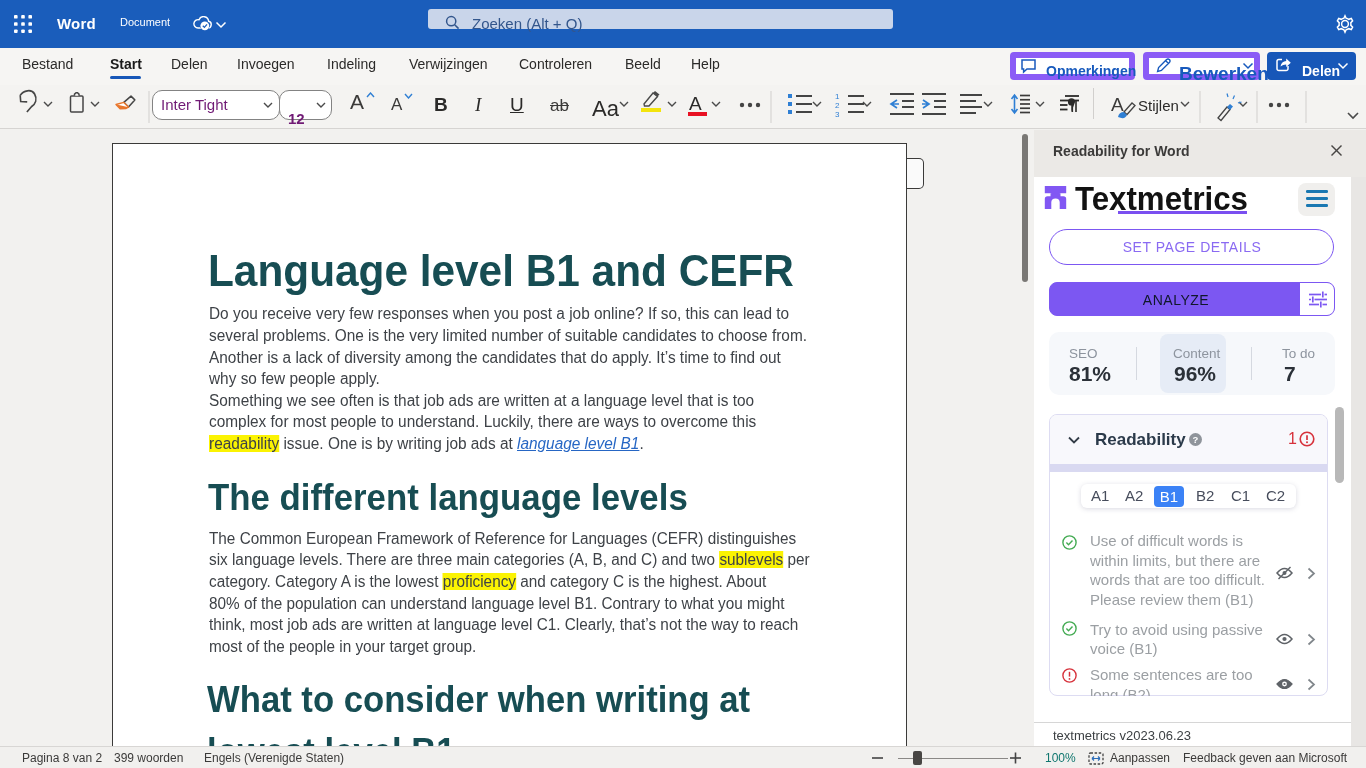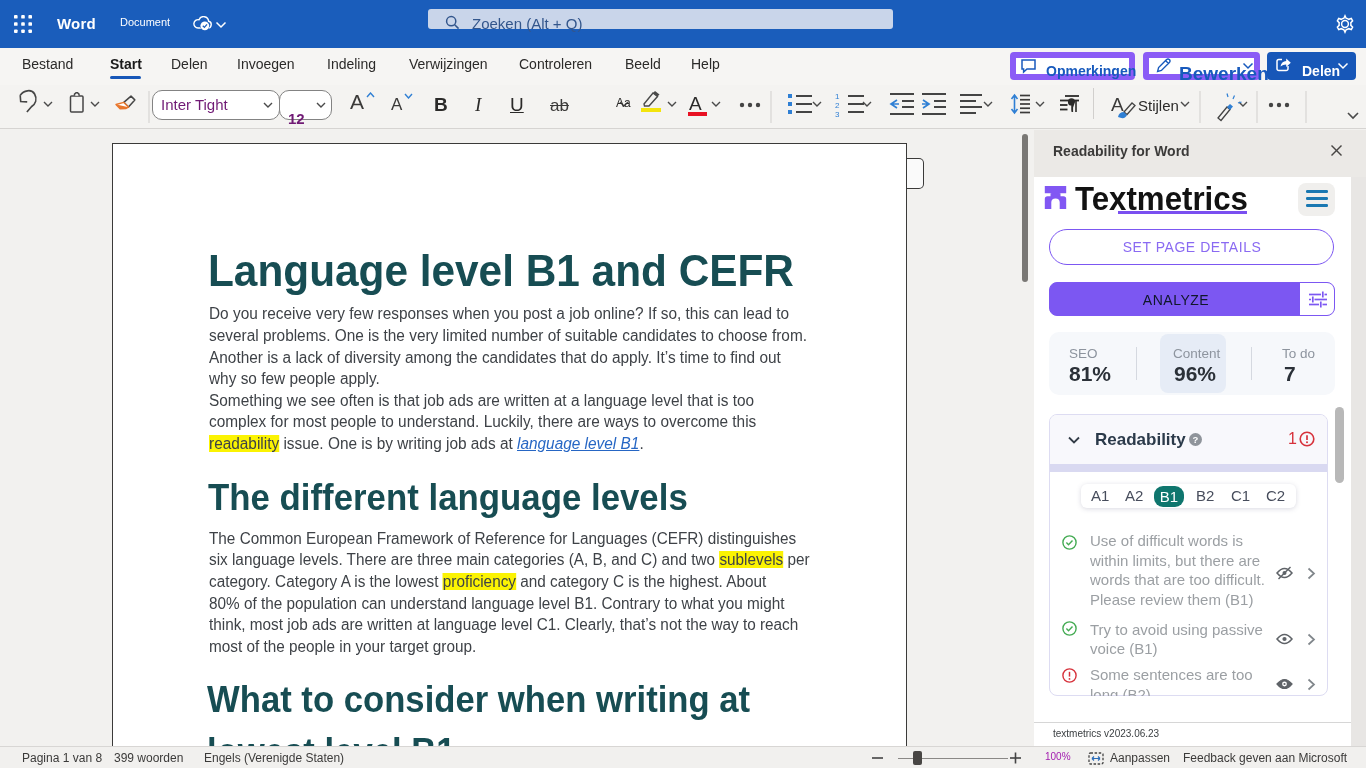--- a/index.html
+++ b/index.html
@@ -35,21 +35,21 @@
   .hl { background:#fbf303; }
   a.doclink { color:#2666c4; font-style:italic; text-decoration:underline; }
   
   #cscroll { position:absolute; left:1022px; top:4px; width:6px; height:148px; background:#7a7875; border-radius:3px; }
   
   #panehead { position:absolute; left:1034px; top:130px; width:332px; height:47px; background:#ebe9e6; }
   #panehead .t { position:absolute; left:19px; top:13px; font-size:14px; font-weight:bold; color:#3b3a39; }
   #panebody { position:absolute; left:1034px; top:177px; width:317px; height:545px; background:#fff; }
   #panegutter { position:absolute; left:1351px; top:177px; width:15px; height:569px; background:#e8e6e4; }
   #paneversion { position:absolute; left:1034px; top:722px; width:317px; height:24px; background:#fff; border-top:1px solid #d6d6d6; }
-  #paneversion span { position:absolute; left:19px; top:5px; font-size:10px; color:#3c4043; }
+  #paneversion span { position:absolute; left:19px; top:5px; font-size:13px; color:#3c4043; }
   #pscroll { position:absolute; left:1335px; top:407px; width:9px; height:76px; background:#b8b8b8; border-radius:4.5px; }
   
   #tmword { position:absolute; left:1075px; top:180px; font-size:33px; font-weight:bold; color:#121212; transform:scaleX(.946); transform-origin:left top; }
   #tmunder { position:absolute; left:1118px; top:211px; width:129px; height:2.6px; background:#7a4ff0; }
   #hamb { position:absolute; left:1298px; top:183px; width:37px; height:33px; background:#f0efed; border-radius:8px; }
   #hamb i { position:absolute; left:7.5px; width:22px; height:2.5px; background:#1a78b2; border-radius:1.2px; }
   #setpage { position:absolute; left:1049px; top:229px; width:285px; height:36px; border:1.5px solid #7c57f2; border-radius:18px;
      color:#8a6af2; font-size:14px; letter-spacing:0.55px; text-align:center; line-height:34px; text-indent:1px; }
   #analyze { position:absolute; left:1049px; top:282px; width:286px; height:34px; border:1px solid #7c57f2; border-radius:8px; background:#7c57f2; overflow:hidden; }
   #analyze .lbl { position:absolute; left:0; top:0; width:252px; height:34px; color:#0f172a; font-size:14px; letter-spacing:0.5px; text-align:center; line-height:34px; }
@@ -60,21 +60,21 @@
   .stdiv { position:absolute; width:1px; height:33px; background:#d5d9e0; top:15px; }
   #contentchip { position:absolute; left:111px; top:2px; width:66px; height:59px; background:#e6ecf6; border-radius:8px; }
   
   #rcard { position:absolute; left:1049px; top:414px; width:279px; height:281.5px; border:1px solid #dddcf2; border-radius:8px; background:#fff; overflow:hidden; }
   #rhead { position:absolute; left:0; top:0; width:277px; height:49px; background:#f8f8fc; }
   #rstrip { position:absolute; left:0; top:49px; width:277px; height:8px; background:#d9d9f1; }
   #rtitle { position:absolute; left:45px; top:15px; font-size:17px; font-weight:bold; color:#2b3a4a; }
   #rcount { position:absolute; left:238px; top:15px; font-size:16px; color:#d7323c; }
   #chips { position:absolute; left:1081px; top:484px; width:215px; height:24px; background:#fff; border-radius:6px; box-shadow:0 1px 5px rgba(80,80,120,.22); }
   .chip { position:absolute; top:3px; font-size:15px; color:#474d5c; }
-  #chipb1 { position:absolute; left:73px; top:1.5px; width:30px; height:21px; background:#0f766e; border-radius:9px; color:#fff; font-size:15px; text-align:center; line-height:21px; }
+  #chipb1 { position:absolute; left:73px; top:1.5px; width:30px; height:21px; background:#3b82f6; border-radius:4px; color:#fff; font-size:15px; text-align:center; line-height:21px; }
   .rowtxt { position:absolute; font-size:15px; line-height:19.7px; color:#9b9fa3; }
 </style>
 </head>
 <body>
   <div id="topbar">
     <svg id="waffle" width="19" height="19">
       <g fill="#fff">
         <rect x="0" y="0" width="3.6" height="3.6" rx="0.9"></rect>
         <rect x="7.2" y="0" width="3.6" height="3.6" rx="0.9"></rect>
         <rect x="14.4" y="0" width="3.6" height="3.6" rx="0.9"></rect>
@@ -269,21 +269,21 @@
     <path d="M1 5 l3.5-4 3.5 4" stroke="#2f7fd4" stroke-width="1.4" fill="none"></path>
   </svg>
   <div class="abs" style="left:391px; top:95px; font-size:17px; color:#3b3a39;">A</div>
   <svg class="abs" style="left:404px; top:93px;" width="9" height="6">
     <path d="M1 1 l3.5 4 3.5-4" stroke="#2f7fd4" stroke-width="1.4" fill="none"></path>
   </svg>
   <div class="abs" style="left:434px; top:94px; font-size:19px; font-weight:bold; color:#2b2a29;">B</div>
   <div class="abs" style="left:475px; top:94px; font-size:19px; font-style:italic; font-family:'Liberation Serif'; color:#2b2a29;">I</div>
   <div class="abs" style="left:510px; top:94px; font-size:19px; text-decoration:underline; color:#2b2a29;">U</div>
   <div class="abs" style="left:550px; top:96px; font-size:17px; text-decoration:line-through; color:#3b3a39;">ab</div>
-  <div class="abs" style="left:592px; top:96px; font-size:12px; color:#2b2a29;margin-left:24px;">Aa</div>
+  <div class="abs" style="left:592px; top:96px; font-size:22px; color:#2b2a29;">Aa</div>
   <svg class="abs" style="left:640px; top:90px;" width="22" height="17">
     <path d="M4 14 L13 3 l4.5 3.5 L9 16 l-4.5 0z" fill="none" stroke="#4a4a4a" stroke-width="1.4"></path>
     <path d="M13 3 l2-2 4.5 3.5 -2 2z" fill="#4a4a4a"></path>
   </svg>
   <div class="abs" style="left:641px; top:108px; width:20px; height:4px; background:#f3e40d;"></div>
   <div class="abs" style="left:689px; top:93px; font-size:19px; color:#2b2a29;">A</div>
   <div class="abs" style="left:688px; top:112px; width:19px; height:4px; background:#e81123;"></div>
   <div class="abs" style="left:1138px; top:97px; font-size:15px; color:#2b2a29;text-align:right;">Stijlen</div>
 
   <svg class="abs" style="left:193px; top:16px;" width="19" height="15" viewBox="0 0 19 15">
@@ -467,34 +467,34 @@
   </svg>
   <svg class="abs" style="left:1307px; top:678px;" width="9" height="13">
     <path d="M1.5 1.5 l5.5 5 -5.5 5" stroke="#80868b" stroke-width="1.7" fill="none"></path>
   </svg>
   <div class="rowtxt" style="left:1090px; top:531px; width:180px;">Use of difficult words is within limits, but there are words that are too difficult. Please review them (B1)</div>
   <div class="rowtxt" style="left:1090px; top:619.5px; width:180px;">Try to avoid using passive voice (B1)</div>
   <div class="rowtxt" style="left:1090px; top:665px; width:180px;">Some sentences are too long (B2)</div>
   <div class="abs" style="left:1051px; top:696px; width:276px; height:25px; background:#fff;"></div>
 
   <div class="abs" id="statusbar" style="left:0; top:746px; width:1366px; height:22px; background:#f1f0ee; border-top:1px solid #d8d6d4;">
-    <span class="abs" style="left:22px; top:4px; font-size:12px; color:#3b3a39;">Pagina 1 van 8</span>
+    <span class="abs" style="left:22px; top:4px; font-size:12px; color:#3b3a39;">Pagina 8 van 2</span>
     <span class="abs" style="left:114px; top:4px; font-size:12px; color:#3b3a39;">399 woorden</span>
     <span class="abs" style="left:204px; top:4px; font-size:12px; color:#3b3a39;">Engels (Verenigde Staten)</span>
     <svg class="abs" style="left:872px; top:9px;" width="12" height="4">
       <line x1="0" y1="2" x2="11" y2="2" stroke="#444" stroke-width="1.6"></line>
     </svg>
     <div class="abs" style="left:898px; top:10.5px; width:110px; height:1.5px; background:#8a8886;"></div>
     <div class="abs" style="left:913px; top:4px; width:9px; height:14px; background:#484644; border-radius:2px;"></div>
     <svg class="abs" style="left:1010px; top:5px;" width="12" height="12">
       <g stroke="#444" stroke-width="1.6">
         <line x1="0" y1="6" x2="11" y2="6"></line>
         <line x1="5.5" y1="0.5" x2="5.5" y2="11.5"></line>
       </g>
     </svg>
     <svg class="abs" style="left:1088px; top:5px;" width="16" height="13" viewBox="0 0 16 13">
       <rect x="1" y="1" width="14" height="11" rx="1.5" fill="none" stroke="#444" stroke-width="1.3" stroke-dasharray="2.5 1.6"></rect>
       <path d="M4 6.5 h8 M4 6.5 l2-2 M4 6.5 l2 2 M12 6.5 l-2-2 M12 6.5 l-2 2" stroke="#2b6cb8" stroke-width="1.2" fill="none"></path>
     </svg>
-    <span class="abs" style="left:1045px; top:4px; font-size:10px; color:#a21caf;">100%</span>
+    <span class="abs" style="left:1045px; top:4px; font-size:12px; color:#0f766e;">100%</span>
     <span class="abs" style="left:1110px; top:4px; font-size:12px; color:#3b3a39;">Aanpassen</span>
     <span class="abs" style="left:1183px; top:4px; font-size:12px; color:#3b3a39;">Feedback geven aan Microsoft</span>
   </div>
 
 </body></html>

